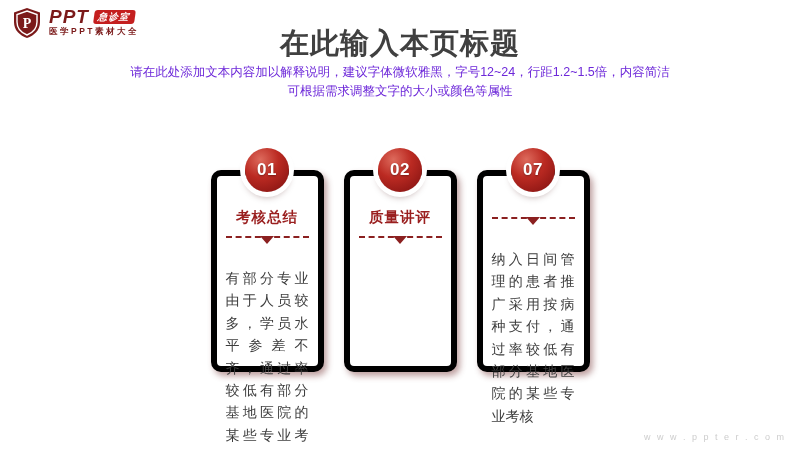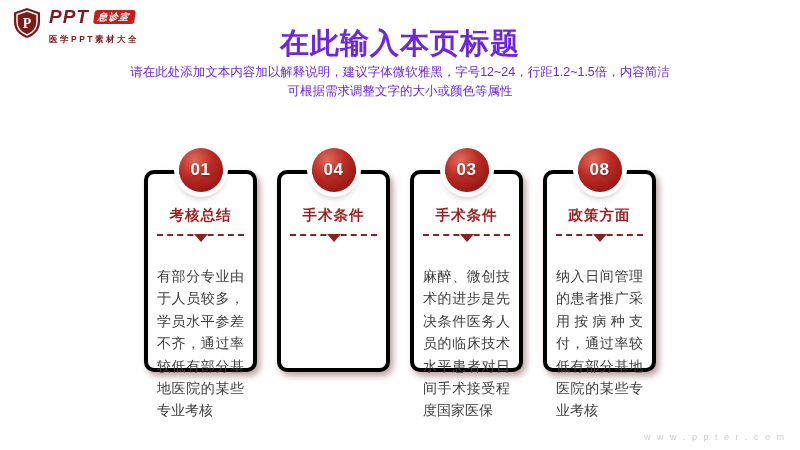--- a/index.html
+++ b/index.html
@@ -18,28 +18,28 @@
   .brand-text {
     font-size:19px; font-weight:900; font-style:italic; color:#7b1a1a;
     letter-spacing:1px; line-height:1;
   }
   .brand-badge {
     margin-left:5px; background:#c41f1f; color:#fff; font-size:9.5px;
     font-weight:bold; font-style:italic; padding:2px 5px 2px 4px;
     border-radius:3px; transform:skewX(-8deg); line-height:1; letter-spacing:1px;
   }
   .tagline {
-    margin-top:9px; font-size:8.5px; color:#7b1a1a; letter-spacing:2.5px;
+    margin-top:1px; font-size:8.5px; color:#7b1a1a; letter-spacing:2.5px;
     font-weight:bold; line-height:1;
   }
 
   
   .page-title {
     position:absolute; top:24px; left:0; right:0; text-align:center;
-    font-size:29px; font-weight:bold; color:#6d28d9; letter-spacing:1px;
+    font-size:29px; font-weight:bold; color:#404040; letter-spacing:1px;
   }
   .page-subtitle {
     position:absolute; top:63px; left:0; right:0; text-align:center;
     font-size:12.5px; color:#6d28d9; line-height:1.55;
   }
 
   
   .cards {
     position:absolute; top:148px; left:0; right:0;
     display:flex; justify-content:center; gap:20px;
@@ -51,21 +51,21 @@
     background:radial-gradient(circle at 35% 26%, #dd6a5c 0%, #bb2a22 42%, #7c0f0f 100%);
     box-shadow:0 0 0 5px #fff, 0 5px 7px rgba(60,10,10,0.35);
     display:flex; align-items:center; justify-content:center;
   }
   .num-circle span {
     color:#fff; font-weight:bold; font-size:17px; letter-spacing:0.5px;
     text-shadow:0 1px 2px rgba(0,0,0,0.35);
   }
   .card {
     margin-top:22px; height:202px; background:#fff;
-    border:4px solid #000000; border-radius:10px;
+    border:6px solid #000000; border-radius:10px;
     box-shadow:3px 4px 6px rgba(110,45,45,0.45);
     padding:32px 7px 8px;
   }
   .card-title {
     text-align:center; color:#9a1f1f; font-weight:bold; font-size:14.5px;
     letter-spacing:1px;
   }
   .card-divider {
     position:relative; border-top:2px dashed #8b2020; margin:9px 2px 0;
   }
@@ -122,50 +122,37 @@
         <div class="card-title">考核总结</div>
         <div class="card-divider">
             <div class="tri"></div>
           </div>
         <div class="card-body">有部分专业由于人员较多，学员水平参差不齐，通过率较低有部分基地医院的某些专业考核</div>
       </div>
     </div>
 
     <div class="card-wrap">
       <div class="num-circle">
-          <span>04</span>
+          <span>02</span>
         </div>
       <div class="card">
-        <div class="card-title">手术条件</div>
+        <div class="card-title">质量讲评</div>
         <div class="card-divider">
             <div class="tri"></div>
           </div>
       </div>
     </div>
 
-    <div class="card-wrap">
-      <div class="num-circle">
-          <span>03</span>
-        </div>
-      <div class="card">
-        <div class="card-title">手术条件</div>
-        <div class="card-divider">
-            <div class="tri"></div>
-          </div>
-        <div class="card-body">麻醉、微创技术的进步是先决条件医务人员的临床技术水平患者对日间手术接受程度国家医保</div>
-      </div>
-    </div>
 
 
     <div class="card-wrap">
       <div class="num-circle">
-          <span>08</span>
+          <span>07</span>
         </div>
       <div class="card">
-        <div class="card-title">政策方面</div>
         <div class="card-divider">
             <div class="tri"></div>
           </div>
         <div class="card-body">纳入日间管理的患者推广采用按病种支付，通过率较低有部分基地医院的某些专业考核</div>
       </div>
     </div>
 
   </div>
 
   <div class="watermark">w w w . p p t e r . c o m</div>

